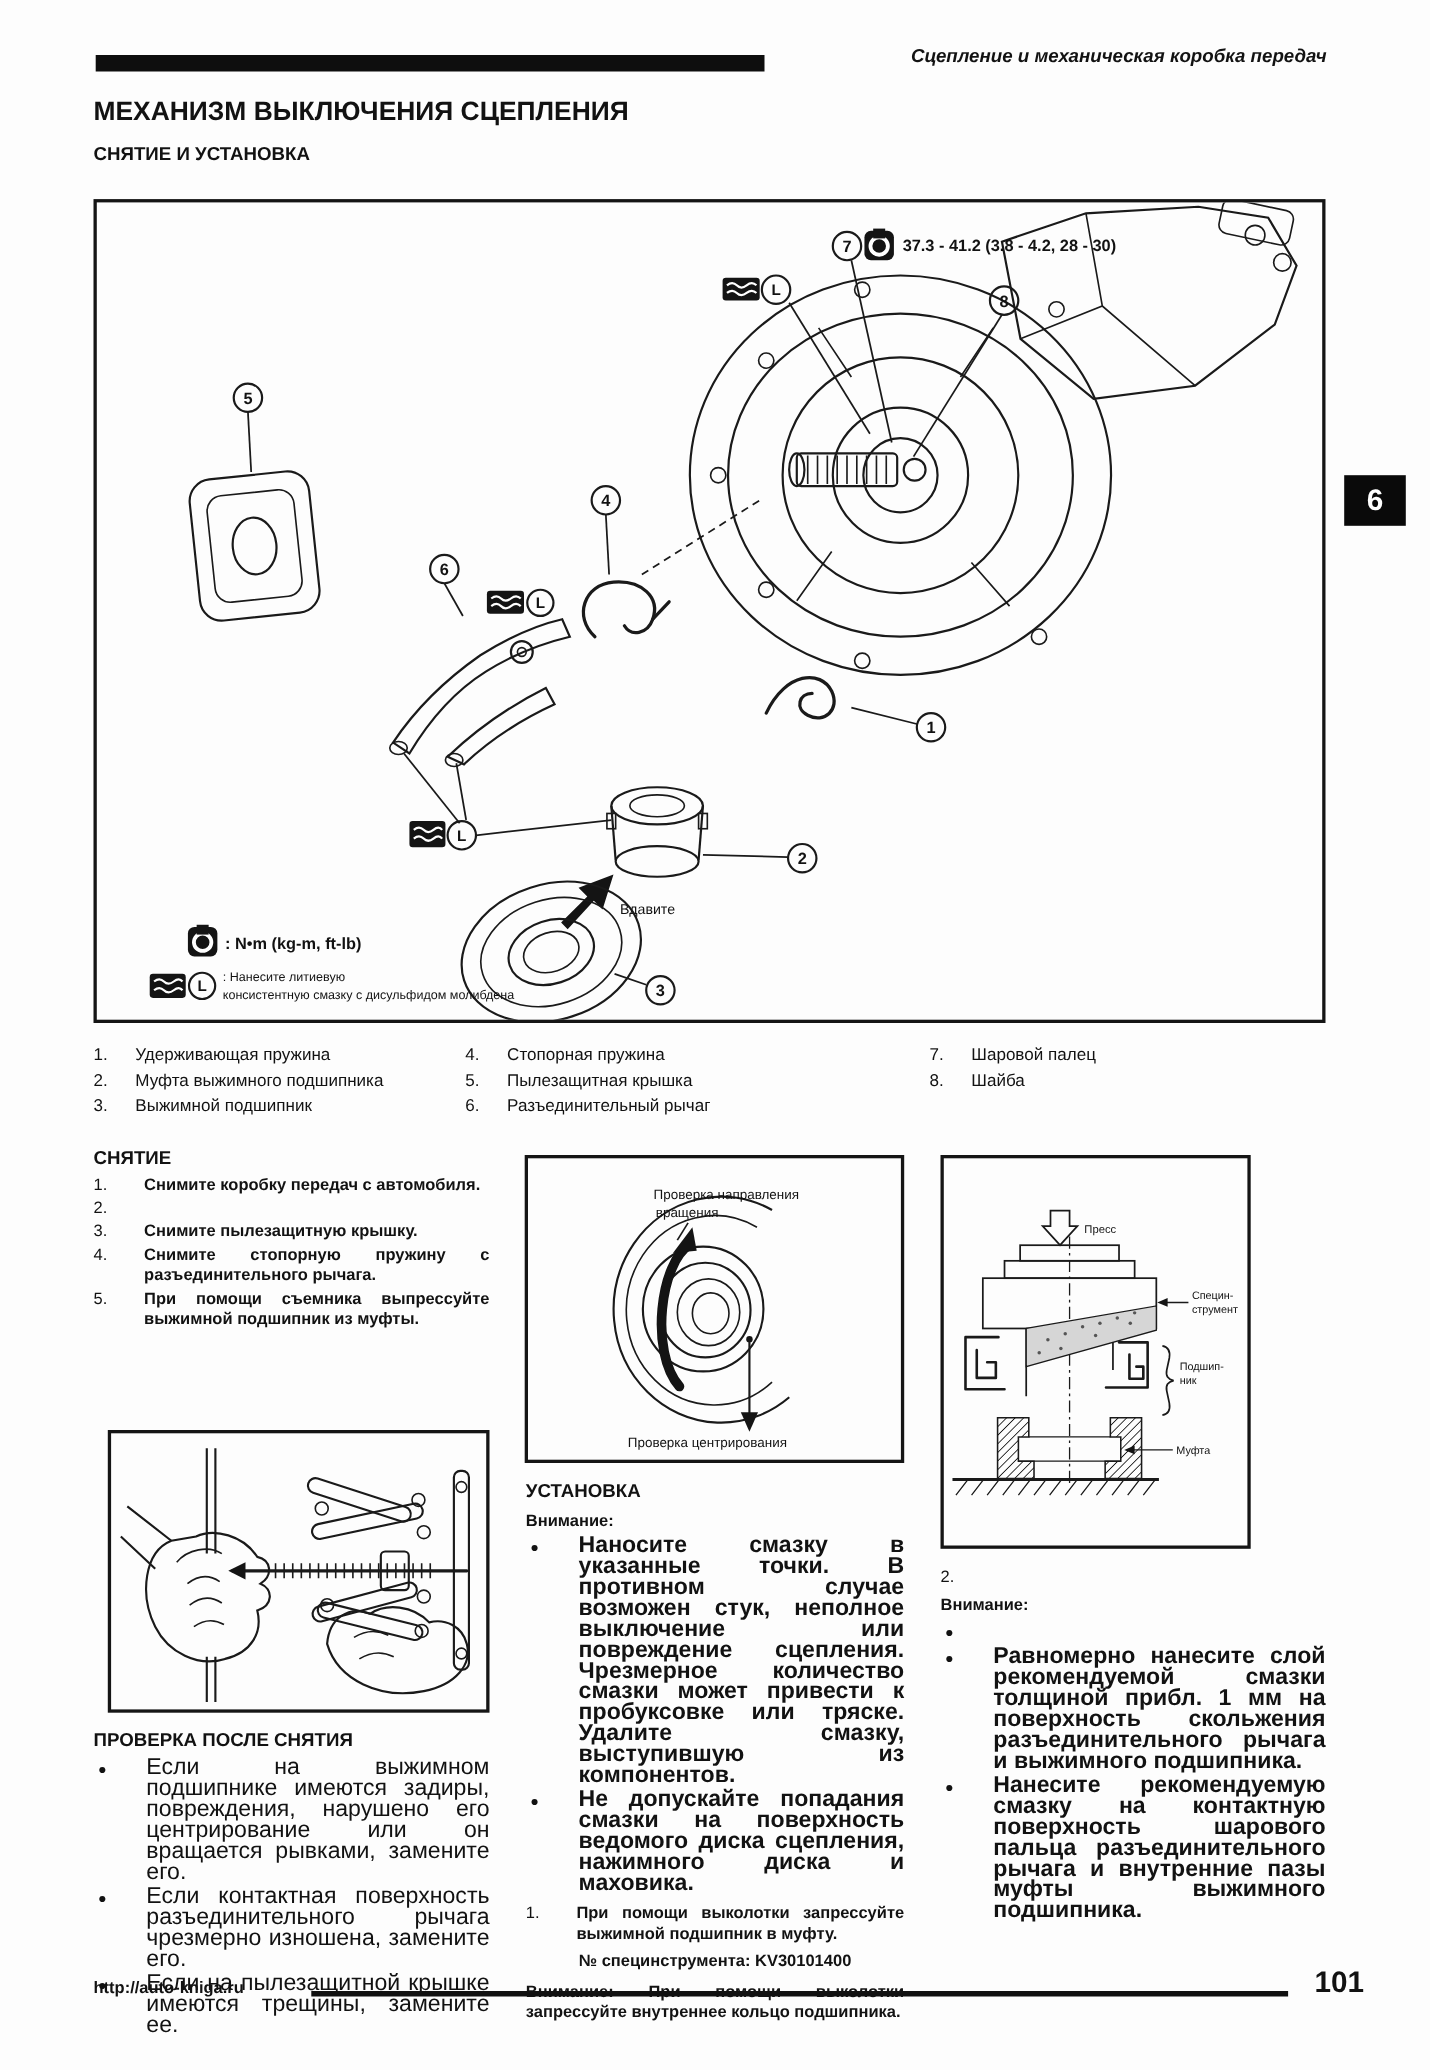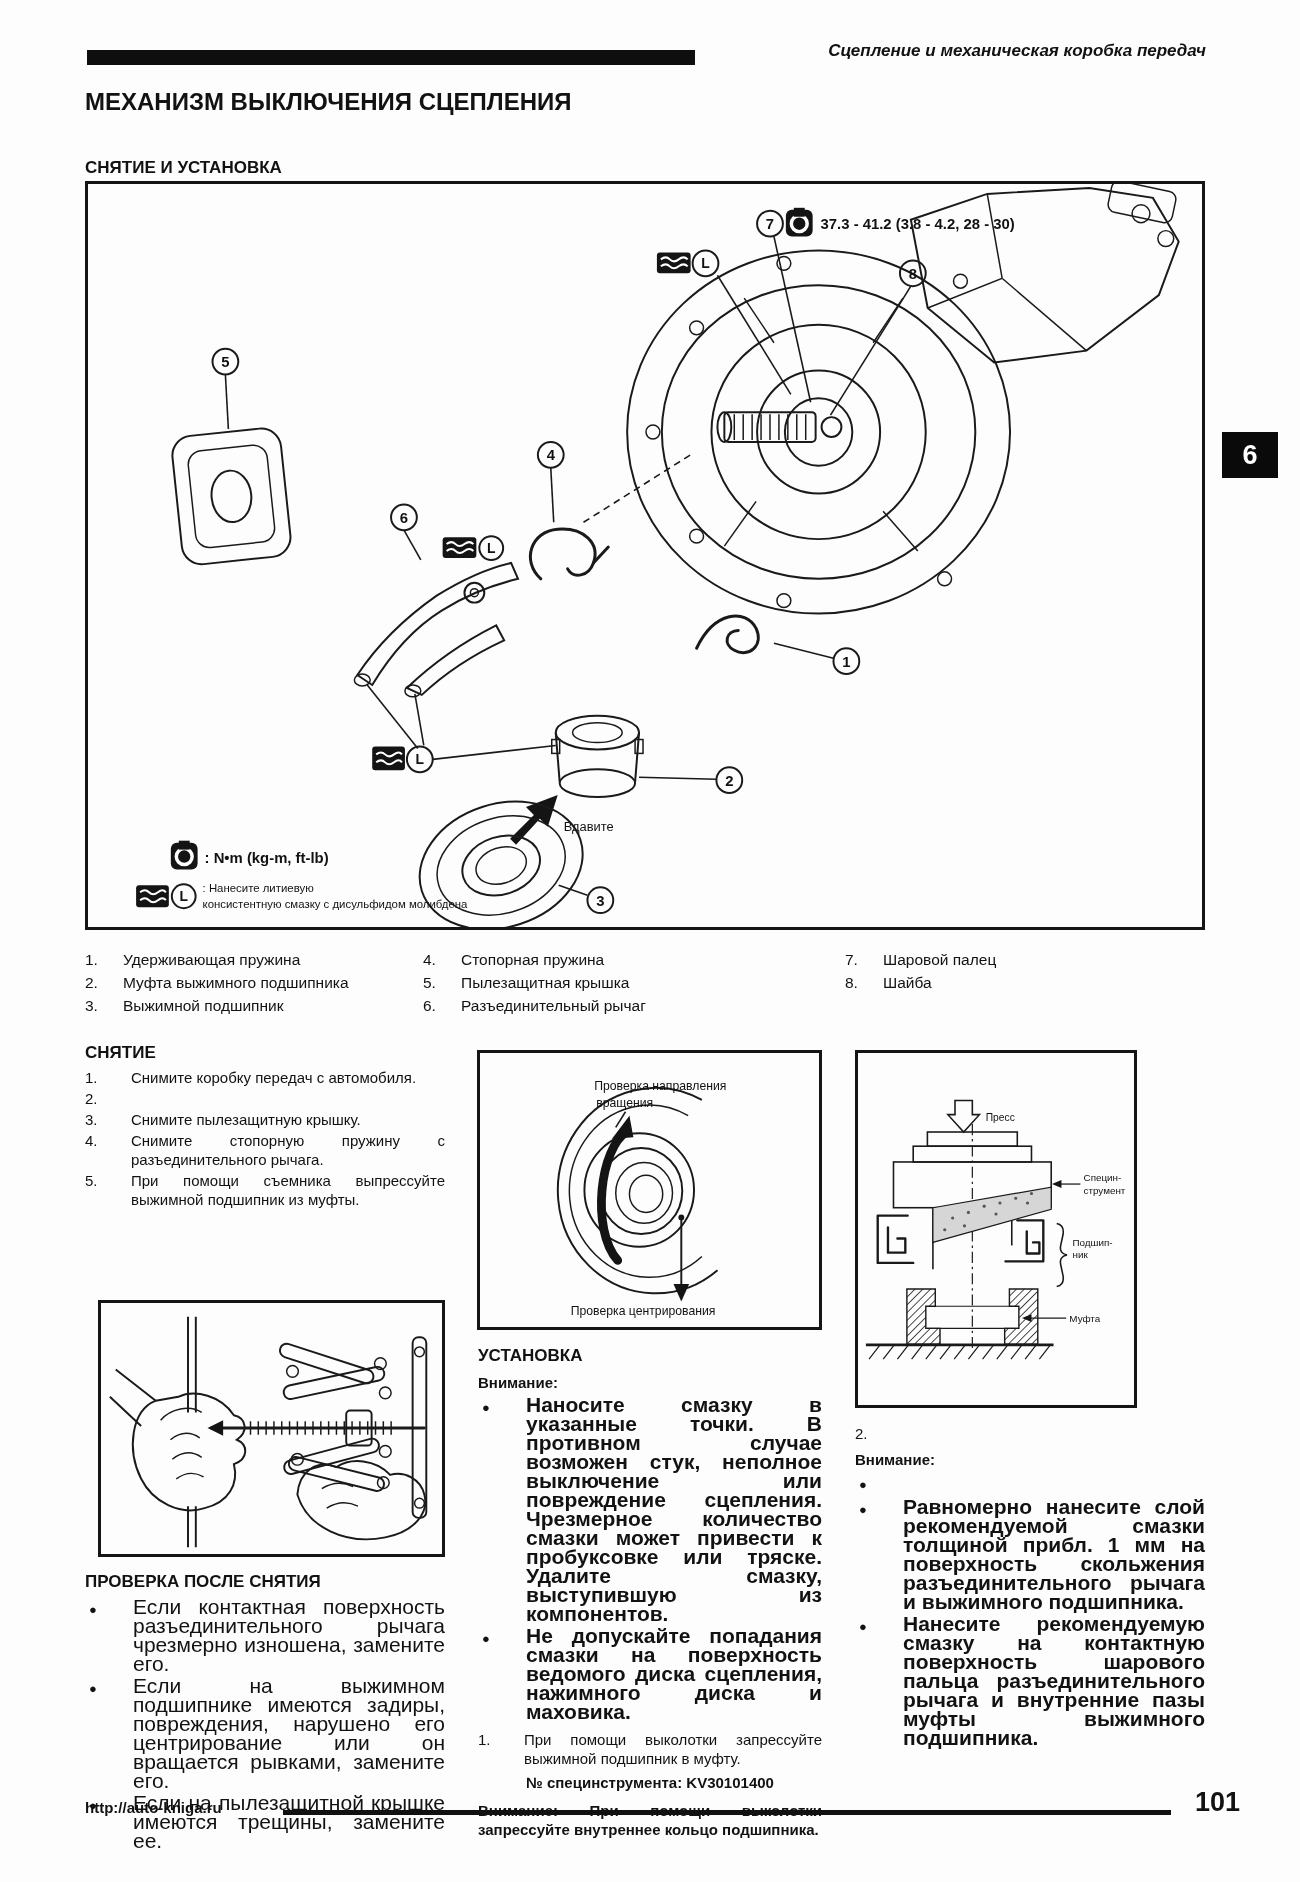--- a/index.html
+++ b/index.html
@@ -4,21 +4,21 @@
 <style>
   html,body{margin:0;padding:0;background:#e8e8e8;}
   .page{position:relative;width:1300px;height:1882px;background:#fdfdfd;
         font-family:"Liberation Sans",sans-serif;color:#121212;overflow:hidden;}
   .abs{position:absolute;}
 
   #hdr-bar{left:87px;top:50px;width:608px;height:15px;background:#0e0e0e;}
   #hdr-txt{left:690px;top:41px;width:516px;text-align:right;font-style:italic;
            font-weight:bold;font-size:17px;white-space:nowrap;}
   #title{left:85px;top:88px;font-size:24px;font-weight:800;}
-  #subtitle{left:85px;top:130px;font-size:17px;font-weight:800;margin-top:28px;}
+  #subtitle{left:85px;top:130px;font-size:17px;font-weight:800;}
   #tab6{left:1222px;top:432px;width:56px;height:46px;background:#0a0a0a;color:#fff;
         font-size:27px;font-weight:bold;display:flex;align-items:center;justify-content:center;}
 
   .figbox{border:3px solid #151515;background:#fdfdfd;box-sizing:border-box;}
   #figmain{left:85px;top:181px;width:1120px;height:749px;}
   #figcheck{left:477px;top:1050px;width:345px;height:280px;}
   #figpress{left:855px;top:1050px;width:282px;height:358px;}
   #pullerbox{left:98px;top:1300px;width:347px;height:257px;}
   .figbox svg{display:block;width:100%;height:100%;}
 
@@ -29,21 +29,21 @@
   .part-row .pnum{flex:0 0 38px;}
 
   #colL1{left:85px;top:1043px;width:360px;}
   #colL2{left:85px;top:1572px;width:360px;}
   #colM{left:478px;top:1346px;width:344px;}
   #colR{left:855px;top:1424px;width:350px;}
 
   .h-sec{font-size:17px;font-weight:800;margin:0 0 5px 0;}
   .step{display:flex;line-height:19px;font-size:15px;margin-bottom:2px;}
   .step .n{flex:0 0 46px;}
-  .step .t{flex:1;text-align:justify;}
+  .step .t{flex:1;text-align:justify;font-weight:bold;}
   .blt{display:flex;line-height:19px;font-size:21px;margin-bottom:3px;}
   .blt .m{flex:0 0 44px;padding-left:4px;}
   .blt .m::before{content:"●";font-size:13px;}
   .blt .t{flex:1;text-align:justify;}
   .bold{font-weight:bold;}
   .att{font-weight:bold;font-size:15px;line-height:19px;margin:7px 0 3px 0;}
   .tool{font-weight:bold;font-size:15px;line-height:19px;margin-top:5px;text-align:center;}
   .note{font-weight:bold;font-size:15px;line-height:19px;text-align:justify;margin-top:9px;}
   .gap6{height:6px;}
 
@@ -342,25 +342,25 @@
         <path class="st" d="M200,196 C202,172 220,160 240,168 C255,158 280,160 295,176 C310,172 326,180 330,196 C335,215 320,234 290,240 C250,248 210,230 200,196 Z"></path>
         <path class="st15" d="M225,190 q16,-10 32,-2 M230,210 q16,-10 32,-2"></path>
       </g>
     </svg>
   </div>
 
   <div class="abs" id="colL2">
     <div class="h-sec">ПРОВЕРКА ПОСЛЕ СНЯТИЯ</div>
     <div class="blt">
         <span class="m"></span>
+        <span class="t">Если на выжимном подшипнике имеются задиры, повреждения, нарушено его центрирование или он вращается рывками, замените его.</span>
+      </div>
+    <div class="blt">
+        <span class="m"></span>
         <span class="t">Если контактная поверхность разъединительного рычага чрезмерно изношена, замените его.</span>
-      </div>
-    <div class="blt">
-        <span class="m"></span>
-        <span class="t">Если на выжимном подшипнике имеются задиры, повреждения, нарушено его центрирование или он вращается рывками, замените его.</span>
       </div>
     <div class="blt">
         <span class="m"></span>
         <span class="t">Если на пылезащитной крышке имеются трещины, замените ее.</span>
       </div>
   </div>
 
   <div class="abs figbox" id="figcheck">
     <svg viewBox="0 0 345 280">
       <g>

